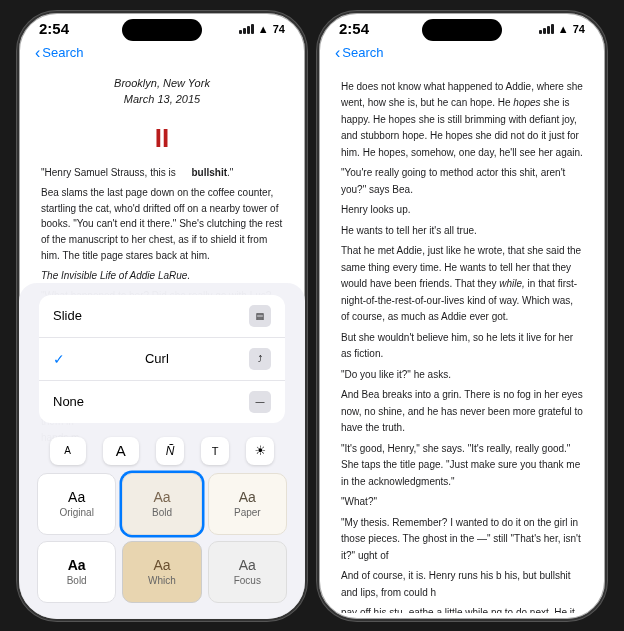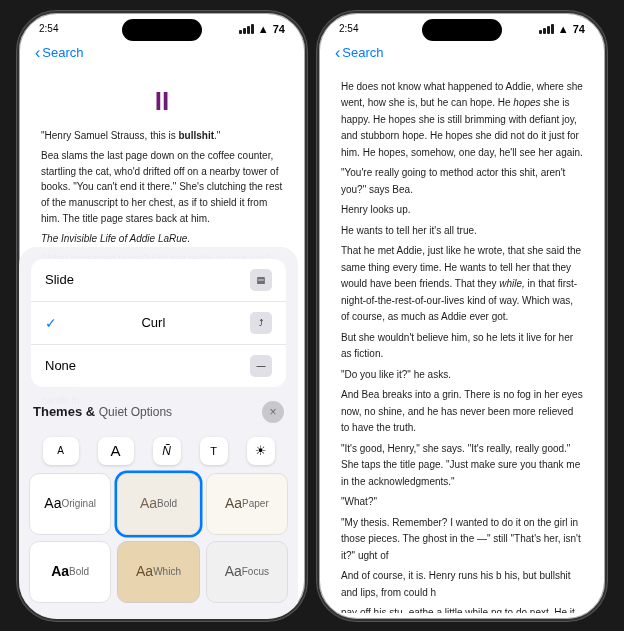--- a/index.html
+++ b/index.html
@@ -37,22 +37,22 @@
       justify-content: space-between;
       align-items: center;
       padding: 8px 20px 4px 20px;
       font-size: 11px;
       font-weight: 600;
       height: 28px;
       position: relative;
     }
 
     .status-time {
-      font-size: 10px;
-      font-weight: 400;
+      font-size: 15px;
+      font-weight: 700;
     }
 
     .status-right {
       display: flex;
       align-items: center;
       gap: 4px;
       font-size: 10px;
     }
 
     
@@ -102,49 +102,49 @@
       text-align: center;
       margin-bottom: 10px;
       font-style: italic;
       font-size: 11px;
       line-height: 1.5;
     }
 
     .chapter-roman {
       font-size: 26px;
       font-weight: 700;
-      color: #701a75;
+      color: #b91c1c;
       text-align: center;
       margin: 6px 0;
       font-style: normal;
     }
 
     .book-text {
       font-size: 10px;
       line-height: 1.58;
       color: #1c1c1e;
     }
 
     .book-text p {
       margin-bottom: 4px;
       text-indent: 0;
     }
 
     .book-text .italic { font-style: italic; }
-    .book-text .bold { font-weight: bold; }
+    .book-text .bold { font-weight: bold; margin-left: 13px; }
 
     
     .overlay-panel {
       position: absolute;
       bottom: 0;
       left: 0;
-      right: 7px;
+      right: 0;
       background: rgba(242,242,247,0.97);
       border-radius: 18px 18px 0 0;
-      padding: 12px 0 10px;
+      padding: 12px 8px 10px;
       z-index: 10;
     }
 
     
     .scroll-options {
       background: #fff;
       margin: 0 12px 8px;
       border-radius: 12px;
       overflow: hidden;
     }
@@ -254,21 +254,21 @@
       display: grid;
       grid-template-columns: repeat(3, 1fr);
       gap: 6px;
       padding: 0 10px 6px;
     }
 
     .theme-card {
       border-radius: 10px;
       overflow: hidden;
       display: flex;
-      flex-direction: row;
+      flex-direction: column;
       align-items: center;
       justify-content: center;
       height: 62px;
       cursor: pointer;
       position: relative;
     }
 
     .theme-card.selected {
       box-shadow: 0 0 0 2.5px #007AFF;
     }
@@ -346,20 +346,24 @@
     </div>
 
     <div class="nav-bar">
       <div class="back-btn">
         <span class="chevron-left">‹</span>
         <span>Search</span>
       </div>
     </div>
 
     <div class="book-content">
+      <div class="book-header">
+        <div>Brooklyn, New York</div>
+        <div>March 13, 2015</div>
+      </div>
       <div class="chapter-roman">II</div>
       <div class="book-text">
         <p>"Henry Samuel Strauss, this is <span class="bold">bullshit</span>."</p>
         <p>Bea slams the last page down on the coffee counter, startling the cat, who'd drifted off on a nearby tower of books. "You can't end it there." She's clutching the rest of the manuscript to her chest, as if to shield it from him. The title page stares back at him.</p>
         <p><span class="italic">The Invisible Life of Addie LaRue.</span></p>
         <p>"What happened to her? Did she really go with Luc? After all that?"</p>
         <p>Henry shrugs. "I assume so."</p>
         <p>"You assume so?"</p>
         <p>The truth is, he doesn't know.</p>
         <p>He's s<br>scribe th<br>them in<br>hands m</p>
@@ -377,24 +381,20 @@
           <span class="checkmark">✓</span>
           <span>Curl</span>
           <div class="scroll-icon">⤴</div>
         </div>
         <div class="scroll-option-row">
           <span>None</span>
           <div class="scroll-icon">—</div>
         </div>
       </div>
 
-      <div class="themes-header-row">
-        <span class="themes-label">Themes &amp; <span style="font-weight:400; font-size:12px; color:#555;">Quiet Options</span></span>
-        <div class="close-btn">×</div>
-      </div>
 
       <div class="font-controls">
         <div class="font-btn small">
           <span>A</span>
         </div>
         <div class="font-btn large">
           <span>A</span>
         </div>
         <div class="font-icon">
           <span style="font-size:12px; font-style:italic;">Ñ</span>
@@ -463,21 +463,21 @@
 
     <div class="book-content-right">
       <div class="book-text" style="font-size:10px; line-height:1.65;">
         <p>He does not know what happened to Addie, where she went, how she is, but he can hope. He <span class="italic">hopes</span> she is happy. He hopes she is still brimming with defiant joy, and stubborn hope. He hopes she did not do it just for him. He hopes, somehow, one day, he'll see her again.</p>
         <p>"You're really going to method actor this shit, aren't you?" says Bea.</p>
         <p>Henry looks up.</p>
         <p>He wants to tell her it's all true.</p>
         <p>That he met Addie, just like he wrote, that she said the same thing every time. He wants to tell her that they would have been friends. That they <span class="italic">while,</span> in that first-night-of-the-rest-of-our-lives kind of way. Which was, of course, as much as Addie ever got.</p>
         <p>But she wouldn't believe him, so he lets it live for her as fiction.</p>
         <p>"Do you like it?" he asks.</p>
-        <p>And Bea breaks into a grin. There is no fog in her eyes now, no shine, and he has never been more relieved to have the truth.</p>
+        <p>And Bea breaks into a grin. There is no fog in her eyes now, no shine, and he has never been more grateful to have the truth.</p>
         <p>"It's good, Henry," she says. "It's really, really good." She taps the title page. "Just make sure you thank me in the acknowledgments."</p>
         <p>"What?"</p>
         <p>"My thesis. Remember? I wanted to do it on the girl in those pieces. The ghost in the —" still "That's her, isn't it?" ught of</p>
         <p>And of course, it is. Henry runs his b his, but bullshit and lips, from could h</p>
         <p>pay off his stu- eathe a little while ng to do next. He it is, but for the first</p>
 
       </div>
 
     </div>
 

